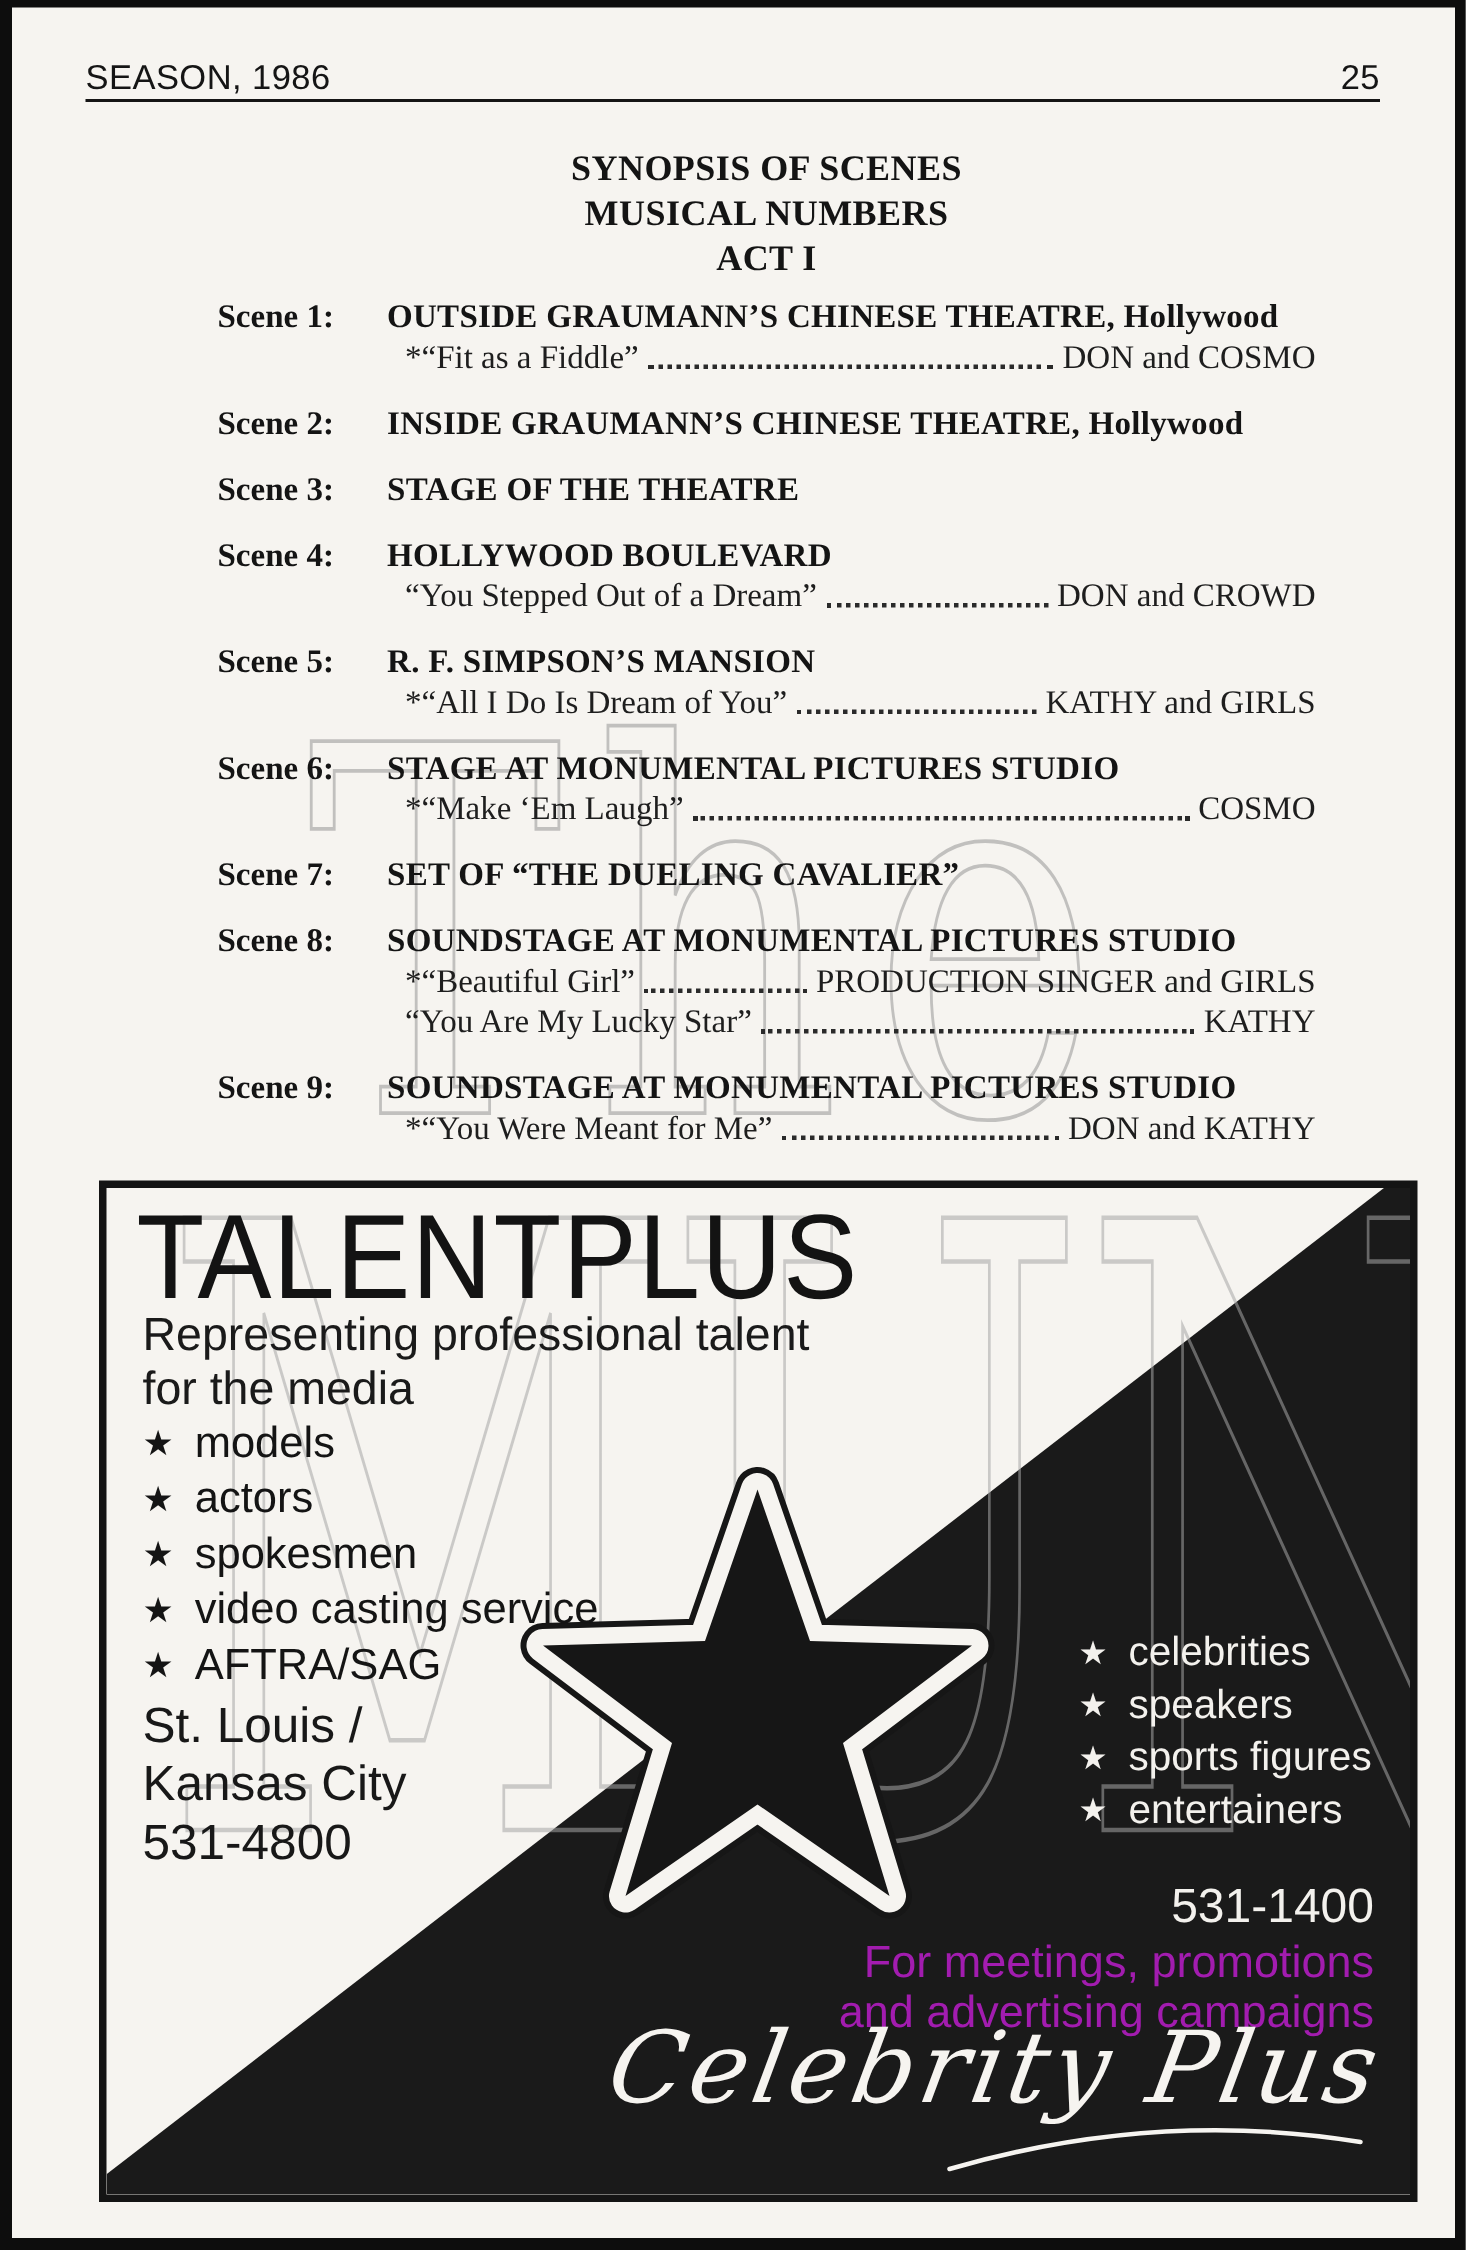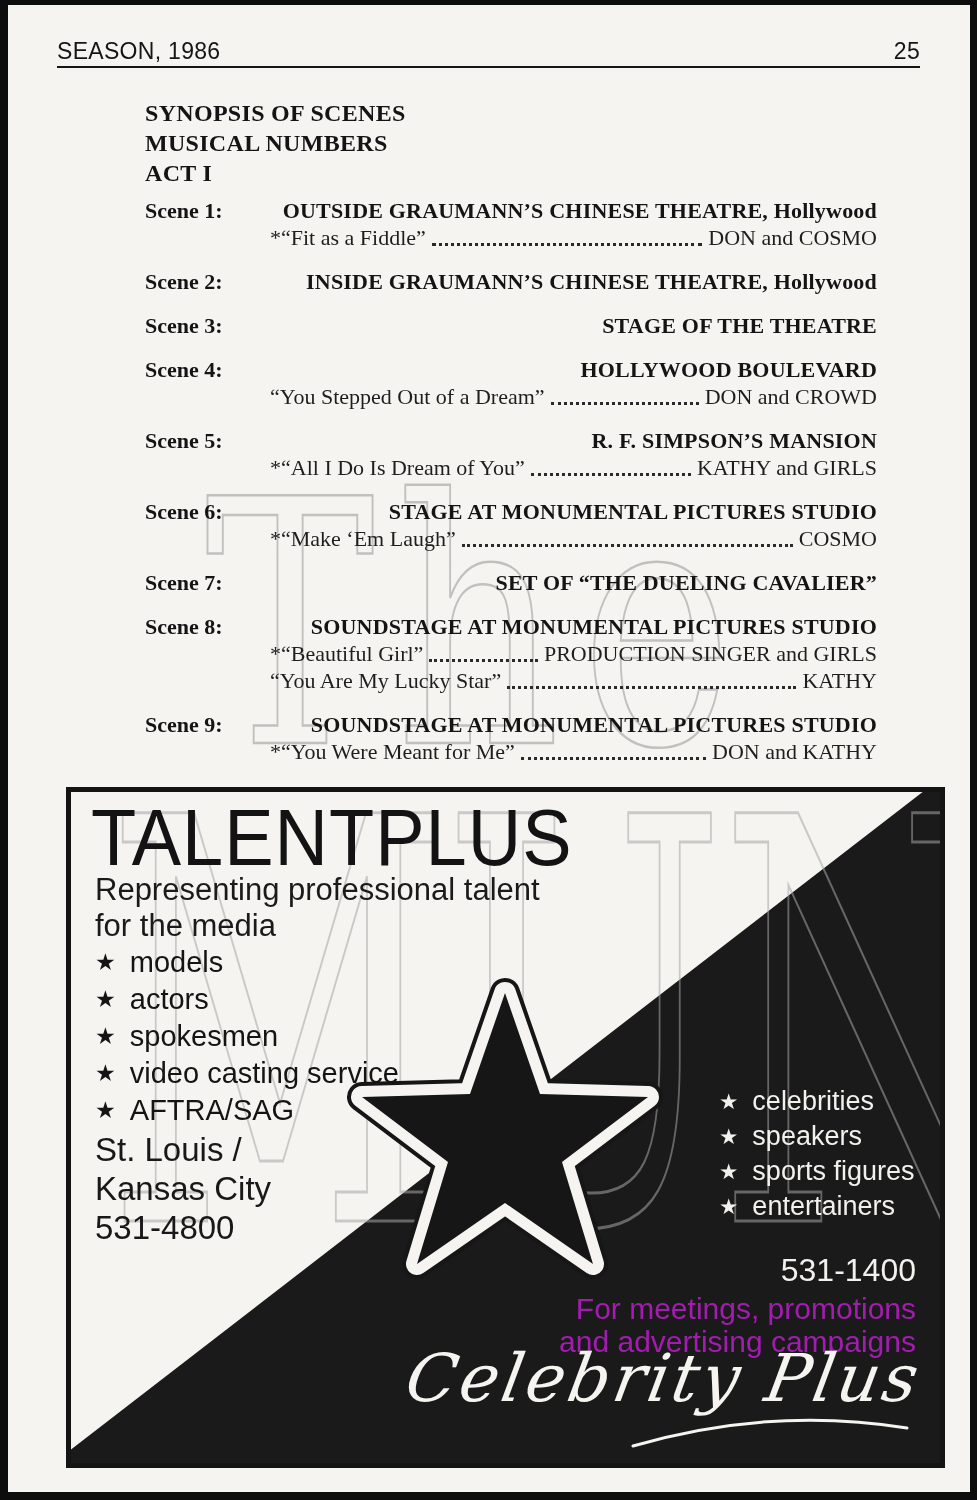--- a/index.html
+++ b/index.html
@@ -14,26 +14,26 @@
 
   
   .wm{position:absolute;z-index:1;color:transparent;-webkit-text-stroke:2.5px rgba(150,150,150,.55);
       font-family:"DejaVu Serif",serif;line-height:1;white-space:nowrap;pointer-events:none;}
   .wm-the{left:205px;top:455px;font-size:340px;letter-spacing:28px;transform:scale(.75,1);transform-origin:left top;}
   .wm-muny{left:35px;top:-45px;font-size:560px;letter-spacing:-12px;transform:scale(.60,1);transform-origin:left top;
            -webkit-text-stroke:3px rgba(165,165,165,.55);}
 
   
   .synopsis{position:absolute;z-index:2;left:145px;top:98px;width:732px;}
-  .syn-title{ text-align:left;font-weight:700;font-size:24px;line-height:30px;letter-spacing:.3px;color:#141414;}
+  .syn-title{ text-align:center;font-weight:700;font-size:24px;line-height:30px;letter-spacing:.3px;color:#141414;}
   .scene-list{margin-top:9px;}
   .scene{display:flex;margin-bottom:17px;font-size:22px;line-height:27px;}
   .scene-label{width:113px;flex:0 0 113px;font-weight:700;color:#141414;}
   .scene-body{flex:1;min-width:0;}
-  .scene-setting{font-weight:700;color:#141414;letter-spacing:.2px;text-align:right;}
+  .scene-setting{font-weight:700;color:#141414;letter-spacing:.2px;}
   .song{display:flex;align-items:baseline;padding-left:12px;font-weight:400;color:#1e1e1e;text-align:center;}
   .song-title{white-space:nowrap;}
   .leader{flex:1 1 auto;min-width:22px;margin:0 6px;border-bottom:3px dotted #2a2a2a;align-self:flex-end;margin-bottom:5px;}
   .song-perf{white-space:nowrap;}
 
   
   .ad{position:absolute;z-index:2;left:66px;top:787px;width:879px;height:681px;background:#f6f4f0;
       border:5px solid #141414;box-sizing:border-box;overflow:hidden;
       font-family:"Liberation Sans",sans-serif;color:#141414;}
   .ad-inner{position:absolute;left:0;top:0;right:0;bottom:0;}

